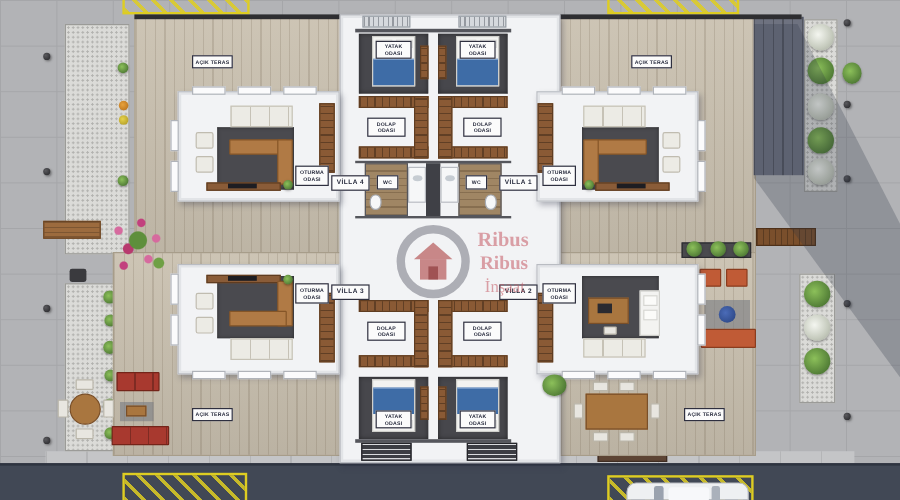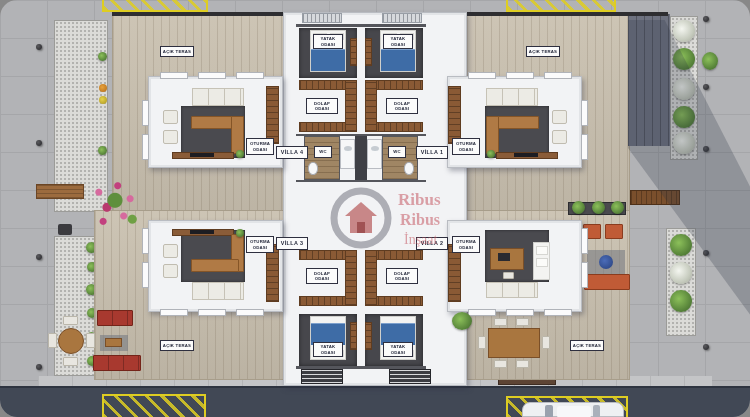--- a/index.html
+++ b/index.html
@@ -1,20 +1,20 @@
 <!DOCTYPE html>
 <html><head>
 <meta charset="utf-8">
 <style>
   html,body{margin:0;padding:0;background:#888;}
   .scene{position:relative;width:750px;height:417px;overflow:hidden;
     background-color:#b2b3b6;
     background-image:linear-gradient(#a5a6a9 1px,transparent 1px),linear-gradient(90deg,#a5a6a9 1px,transparent 1px);
     background-size:47px 38px;
-    font-family:"Liberation Sans",sans-serif;border-radius:17px;}
+    font-family:"Liberation Sans",sans-serif;}
   .s{position:absolute;box-sizing:border-box;}
   .deck{background-color:#c9c0af;
     background-image:repeating-linear-gradient(90deg,rgba(110,95,75,.20) 0 1px,transparent 1px 8px),linear-gradient(rgba(255,255,255,.07),rgba(0,0,0,.07));
     border:1px solid #a79d8a;}
   .deckdark{background-color:#6e7280;
     background-image:repeating-linear-gradient(90deg,rgba(0,0,0,.25) 0 1px,transparent 1px 8px);}
   .sidewalk{background:#c4c5c7;background-image:repeating-linear-gradient(90deg,#b4b5b7 0 1px,transparent 1px 34px);}
   .asphalt{background:#414855;border-top:2px solid #2e3440;}
   .gravel{background-color:#dbdbd8;background-image:radial-gradient(#b2b2af .8px,transparent 1px);background-size:4px 4px;border:1px solid #9b9b98;}
   .park{border:2px solid #decd22;background-image:repeating-linear-gradient(45deg,rgba(222,205,34,.85) 0 3px,transparent 3px 11px);}

